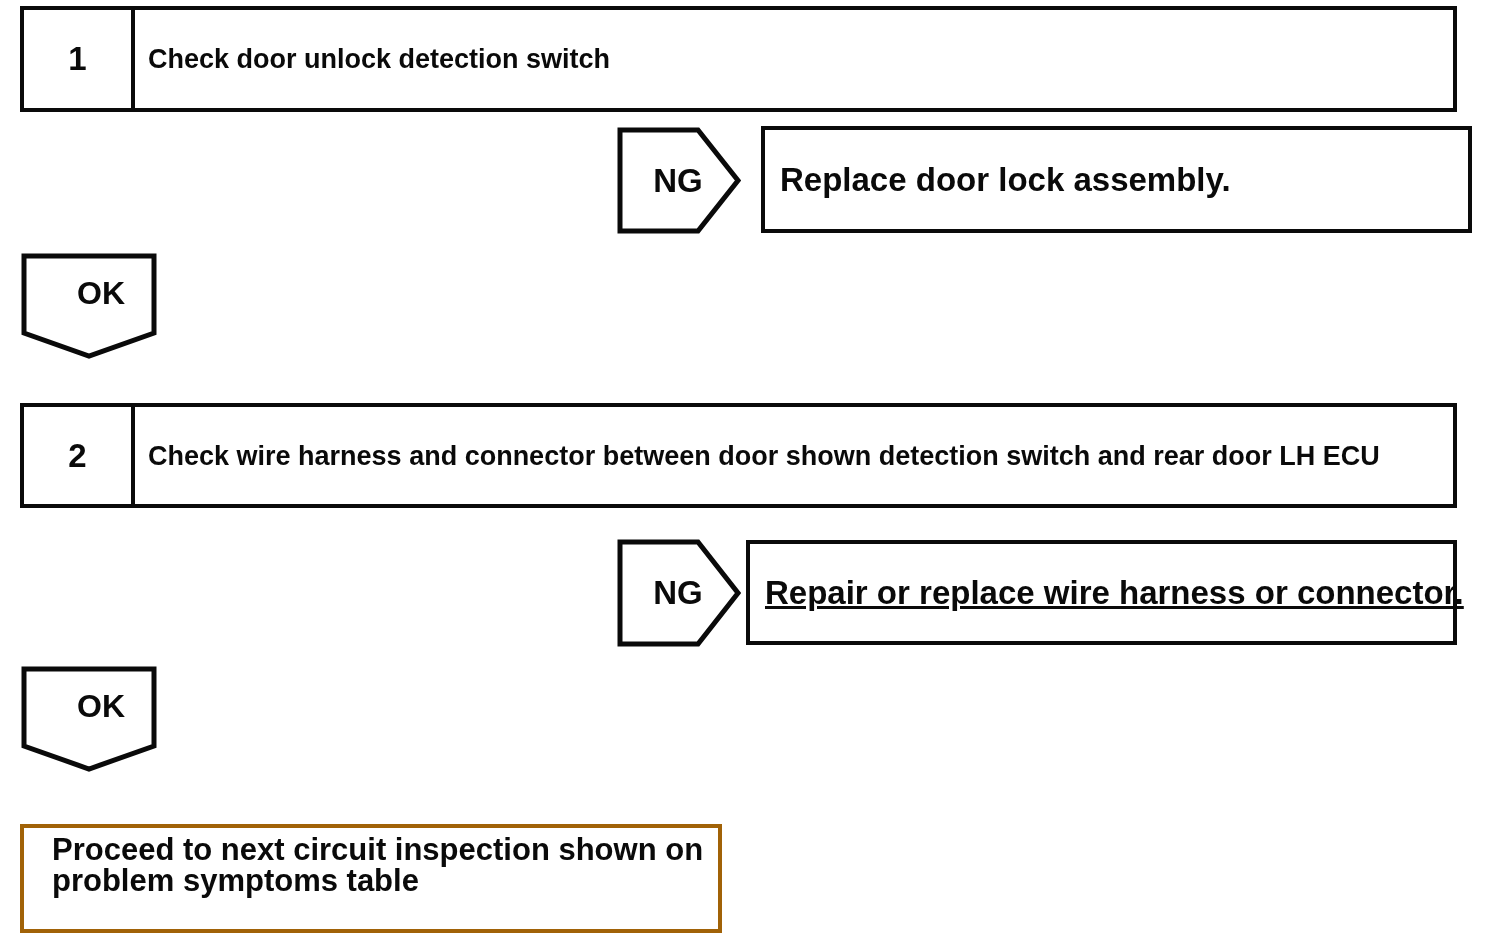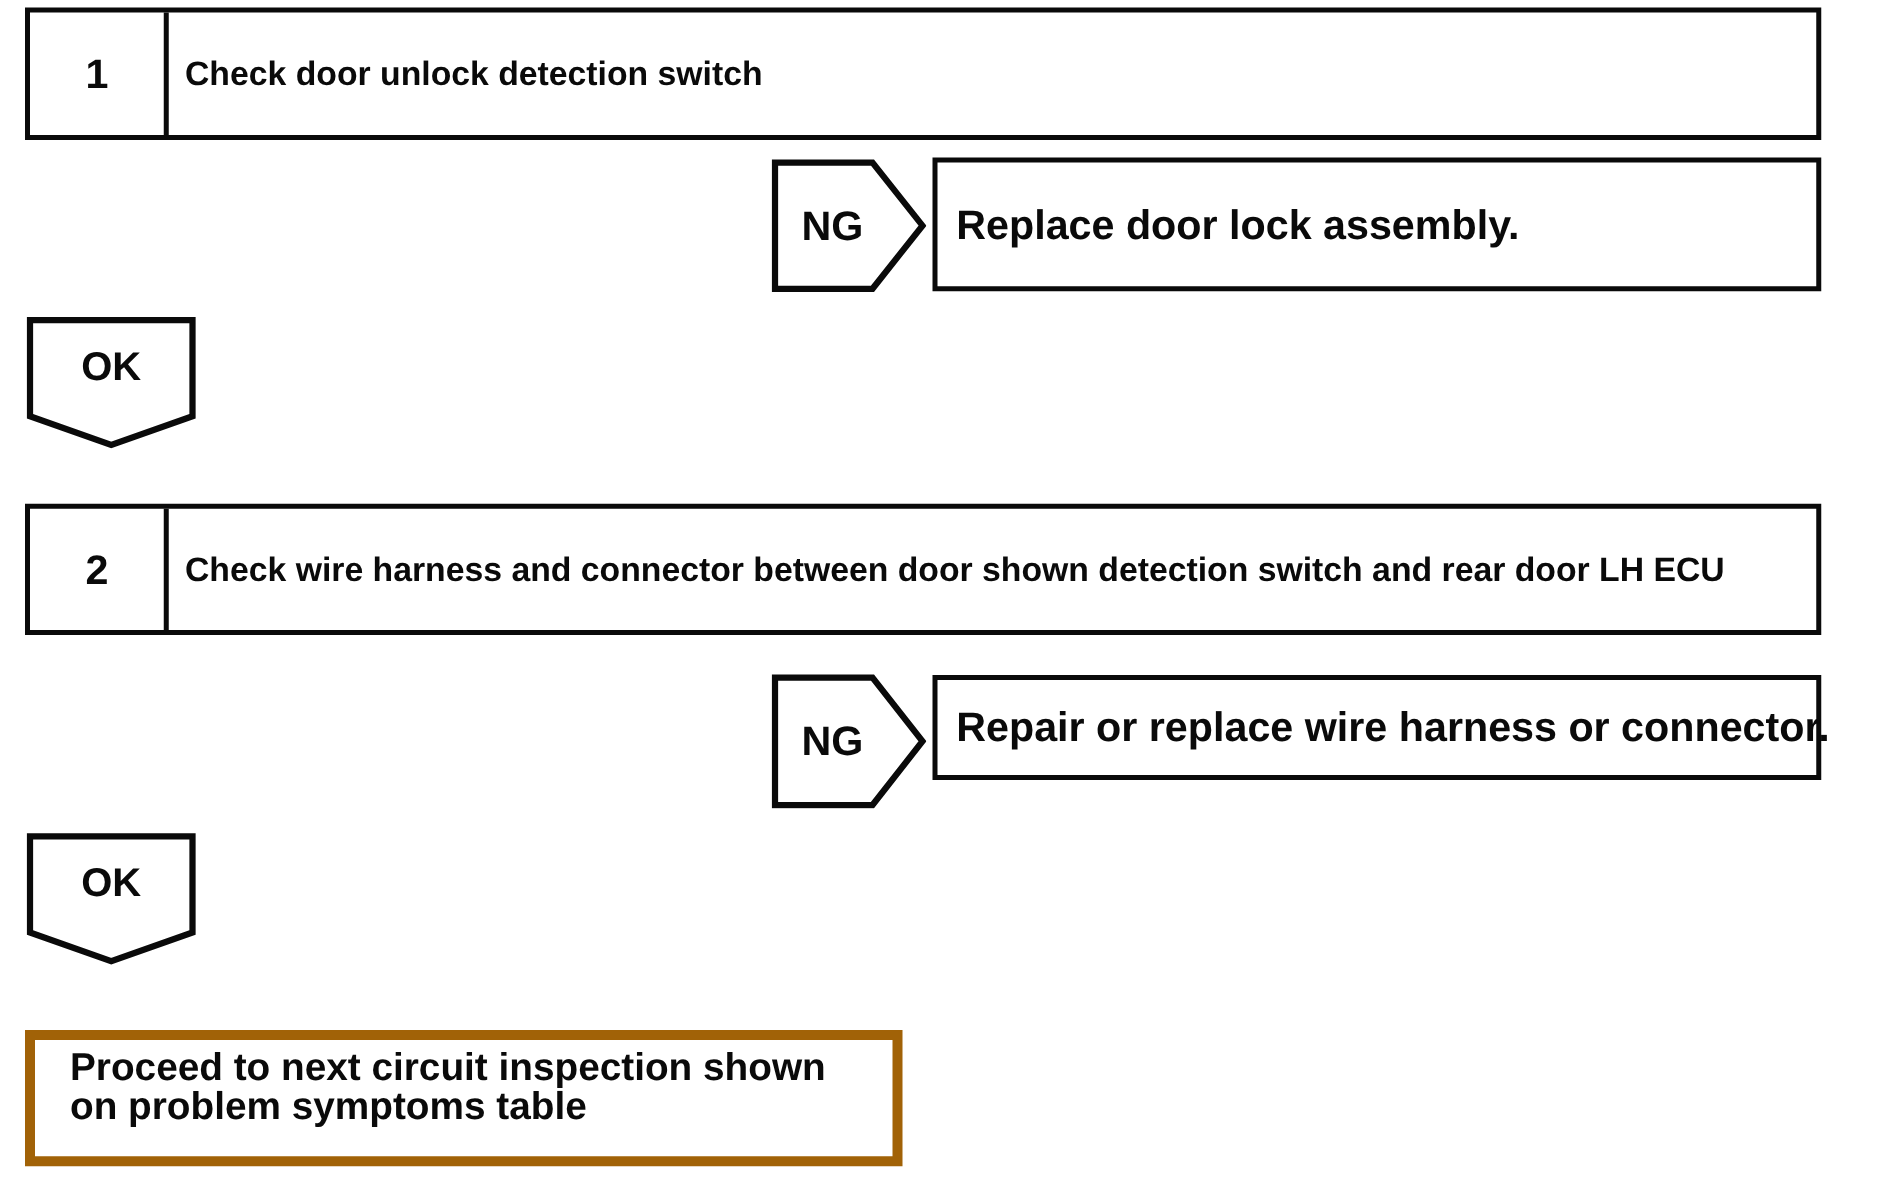--- a/index.html
+++ b/index.html
@@ -50,21 +50,21 @@
   
   .pointer {
     position: absolute;
     background: transparent;
   }
   .pointer svg {
     display: block;
   }
   .pointer-label {
     position: absolute;
-    left: 0;
+    left: 12px;
     top: 0;
     display: flex;
     align-items: center;
     justify-content: center;
     font-size: 33px;
   }
   .ng-label-box { width: 98px; height: 100%; }
   .ok-label-box { width: 100%; height: 80px; font-size: 32px; }
   
   .result-box {
@@ -82,21 +82,21 @@
     font-size: 33px;
     white-space: nowrap;
   }
   
   .final-box {
     position: absolute;
     left: 20px;
     top: 824px;
     width: 702px;
     height: 109px;
-    border: 8px solid #a16207;
+    border: 4px solid #a16207;
     box-sizing: border-box;
     background: #ffffff;
   }
   .final-text {
     padding: 6px 10px 0 28px;
     font-size: 31px;
     line-height: 31px;
   }
 </style>
 </head>
@@ -109,21 +109,21 @@
     <div class="step-text">Check door unlock detection switch</div>
   </div>
 
   <div class="pointer" style="left:617px; top:127px; width:124px; height:107px;">
     <svg width="124" height="107" viewBox="0 0 124 107">
       <polygon points="3,3 81,3 121,53.5 81,104 3,104" fill="#ffffff" stroke="#0a0a0a" stroke-width="5" stroke-linejoin="miter"></polygon>
     </svg>
     <div class="pointer-label ng-label-box">NG</div>
   </div>
 
-  <div class="result-box" style="top:126px; height:107px;">
+  <div class="result-box" style="top:126px; height:107px;margin-left:15px;">
     <div class="result-text">Replace door lock assembly.</div>
   </div>
 
   <div class="pointer" style="left:21px; top:253px; width:136px; height:106px;">
     <svg width="136" height="106" viewBox="0 0 136 106">
       <polygon points="3,3 133,3 133,80 68,103 3,80" fill="#ffffff" stroke="#0a0a0a" stroke-width="5" stroke-linejoin="miter"></polygon>
     </svg>
     <div class="pointer-label ok-label-box">OK</div>
   </div>
 
@@ -132,21 +132,21 @@
     <div class="step-text">Check wire harness and connector between door shown detection switch and rear door LH ECU</div>
   </div>
 
   <div class="pointer" style="left:617px; top:539px; width:124px; height:108px;">
     <svg width="124" height="108" viewBox="0 0 124 108">
       <polygon points="3,3 81,3 121,54 81,105 3,105" fill="#ffffff" stroke="#0a0a0a" stroke-width="5" stroke-linejoin="miter"></polygon>
     </svg>
     <div class="pointer-label ng-label-box">NG</div>
   </div>
 
-  <div class="result-box" style="top:540px; height:84px;">
+  <div class="result-box" style="top:540px; height:105px;text-decoration:underline;">
     <div class="result-text">Repair or replace wire harness or connector.</div>
   </div>
 
   <div class="pointer" style="left:21px; top:666px; width:136px; height:106px;">
     <svg width="136" height="106" viewBox="0 0 136 106">
       <polygon points="3,3 133,3 133,80 68,103 3,80" fill="#ffffff" stroke="#0a0a0a" stroke-width="5" stroke-linejoin="miter"></polygon>
     </svg>
     <div class="pointer-label ok-label-box">OK</div>
   </div>
 

